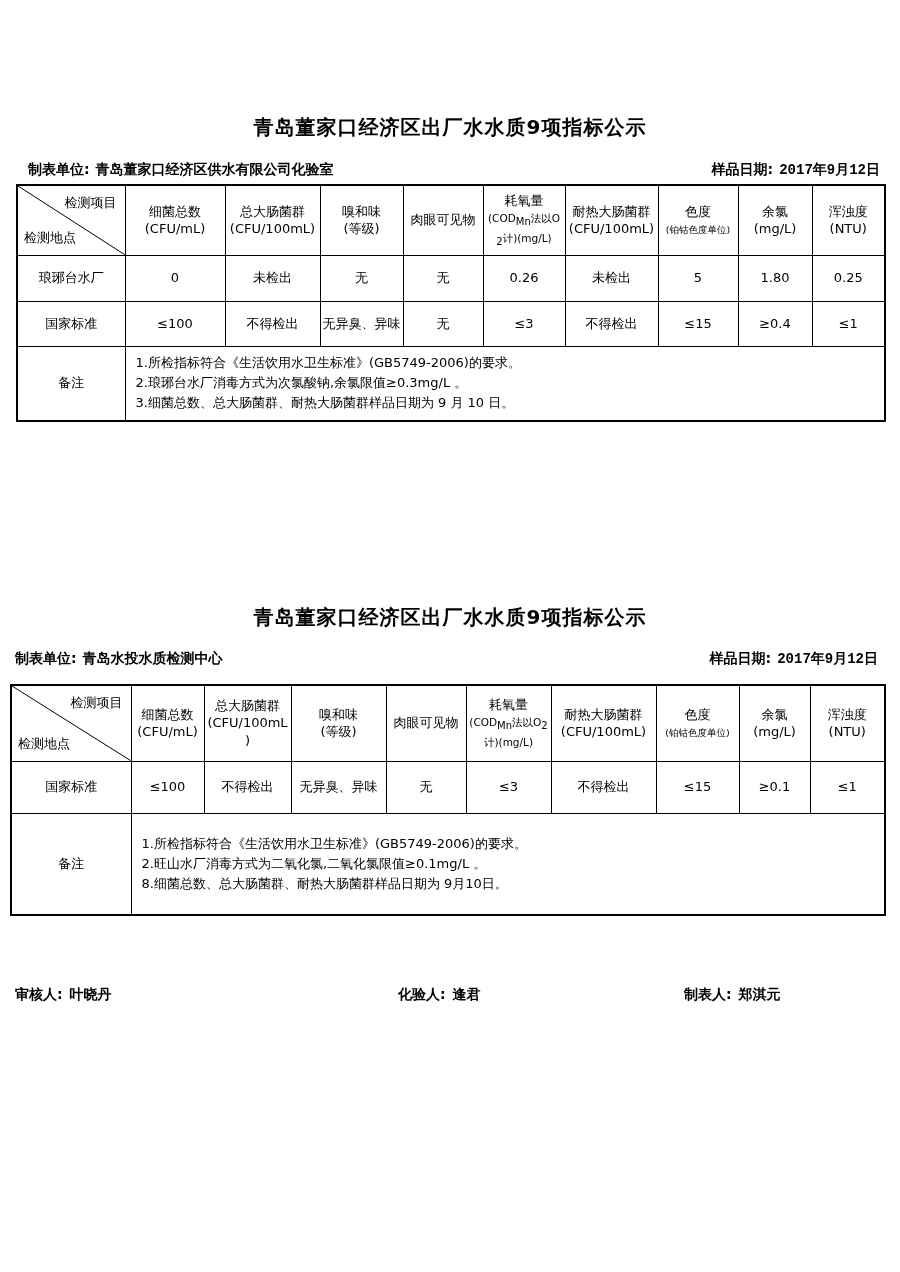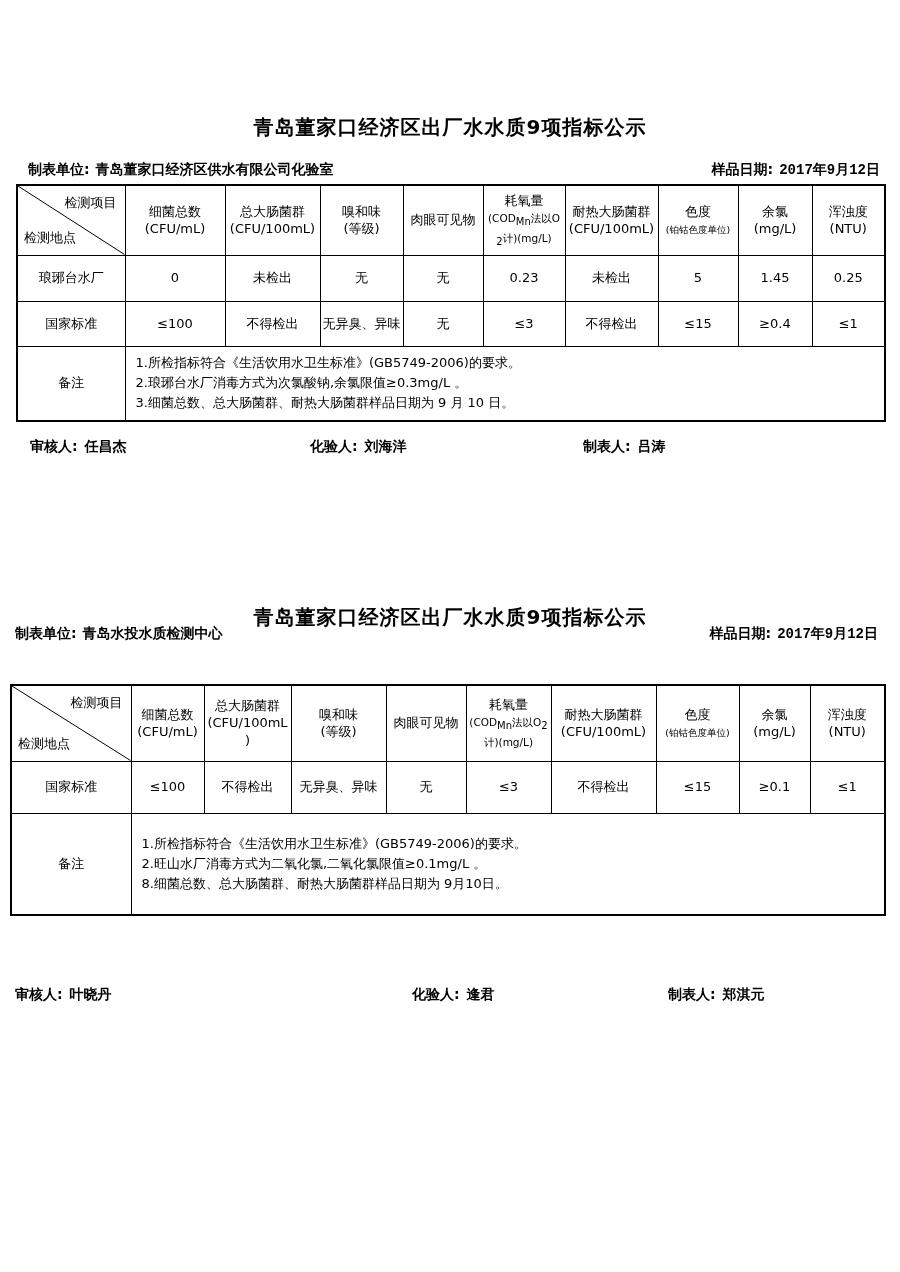--- a/index.html
+++ b/index.html
@@ -8,21 +8,21 @@
   .page { position: relative; width: 900px; height: 1272px; background: #fff; overflow: hidden; margin-top: 32px; }
 
   .title { position: absolute; left: 0; width: 100%; text-align: center;
            font-size: 20px; font-weight: bold; letter-spacing: 1px; margin: 0; }
   #r1-title { top: 82px; }
   #r2-title { top: 572px; }
 
   .meta { position: absolute; display: flex; justify-content: space-between;
           font-size: 14px; font-weight: bold; }
   #r1-meta { top: 129px; left: 28px; width: 852px; }
-  #r2-meta { top: 593px; left: 15px; width: 863px; }
+  #r2-meta { top: 618px; left: 15px; width: 863px; }
   .meta .val { margin-left: 6px; font-family: Liberation Mono, monospace; }
 
   table.report-table { position: absolute; border-collapse: collapse; table-layout: fixed;
           border: 2px solid #000; background: #fff; }
   #r1-table { top: 152px; left: 16px; width: 868px; }
   #r2-table { top: 652px; left: 10px; width: 874px; }
   .report-table th, .report-table td { border: 1px solid #000; font-size: 13px; font-weight: normal;
           text-align: center; vertical-align: middle; padding: 2px; line-height: 1.35;
           word-break: break-all; }
   #r1-table .tr-head { height: 70px; }
@@ -49,22 +49,22 @@
 
   .signs { position: absolute; left: 0; width: 100%; height: 20px;
            font-size: 14px; font-weight: bold; }
   #r1-signs { top: 406px; }
   #r2-signs { top: 954px; padding-left: 20px; }
   .sig { position: absolute; white-space: nowrap; }
   #r1-signs .sg1 { left: 30px; }
   #r1-signs .sg2 { left: 310px; }
   #r1-signs .sg3 { left: 583px; }
   #r2-signs .sg1 { left: 15px; }
-  #r2-signs .sg2 { left: 412px; }
-  #r2-signs .sg3 { left: 668px; }
+  #r2-signs .sg2 { left: 398px; }
+  #r2-signs .sg3 { left: 684px; }
   .sig .val { margin-left: 7px; }
 </style>
 </head>
 <body>
 
 <div class="page">
 
   <h1 class="title" id="r1-title">青岛董家口经济区出厂水水质9项指标公示</h1>
 
   <div class="meta" id="r1-meta">
@@ -110,24 +110,24 @@
       <th><span>色度</span><br><span class="u-small">(铂钴色度单位)</span></th>
       <th><span>余氯</span><br><span>(mg/L)</span></th>
       <th><span>浑浊度</span><br><span>(NTU)</span></th>
     </tr>
     <tr class="tr-d1">
       <td>琅琊台水厂</td>
       <td>0</td>
       <td>未检出</td>
       <td>无</td>
       <td>无</td>
-      <td>0.23</td>
+      <td>0.26</td>
       <td>未检出</td>
       <td>5</td>
-      <td>1.45</td>
+      <td>1.80</td>
       <td>0.25</td>
     </tr>
     <tr class="tr-d2">
       <td>国家标准</td>
       <td>≤100</td>
       <td>不得检出</td>
       <td>无异臭、异味</td>
       <td>无</td>
       <td>≤3</td>
       <td>不得检出</td>
@@ -139,25 +139,20 @@
       <td>备注</td>
       <td class="remark-body" colspan="9">
         <div>1.所检指标符合《生活饮用水卫生标准》(GB5749-2006)的要求。</div>
         <div>2.琅琊台水厂消毒方式为次氯酸钠,余氯限值≥0.3mg/L 。</div>
         <div>3.细菌总数、总大肠菌群、耐热大肠菌群样品日期为 9 月 10 日。</div>
       </td>
     </tr>
   </tbody>
     </table>
 
-  <div class="signs" id="r1-signs">
-    <span class="sig sg1"><span>审核人:</span><span class="val">任昌杰</span></span>
-    <span class="sig sg2"><span>化验人:</span><span class="val">刘海洋</span></span>
-    <span class="sig sg3"><span>制表人:</span><span class="val">吕涛</span></span>
-  </div>
 
   <h1 class="title" id="r2-title">青岛董家口经济区出厂水水质9项指标公示</h1>
 
   <div class="meta" id="r2-meta">
     <div>
       <span>制表单位:</span><span class="val">青岛水投水质检测中心</span>
     </div>
     <div>
       <span>样品日期:</span><span class="val">2017年9月12日</span>
     </div>

